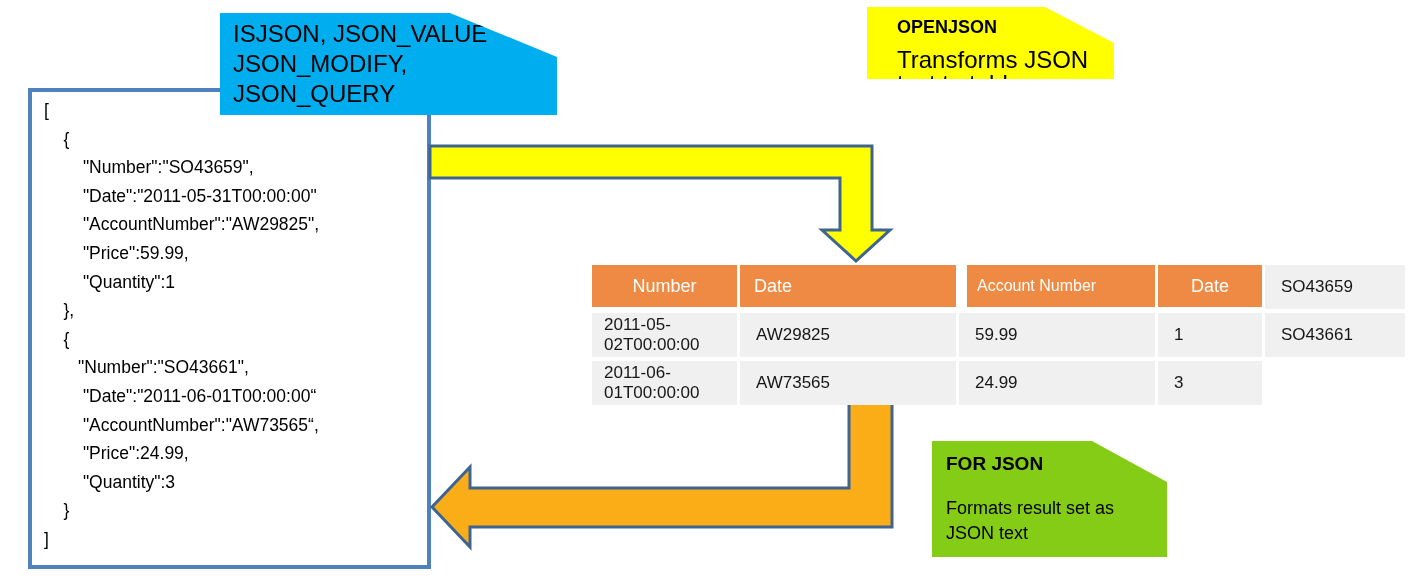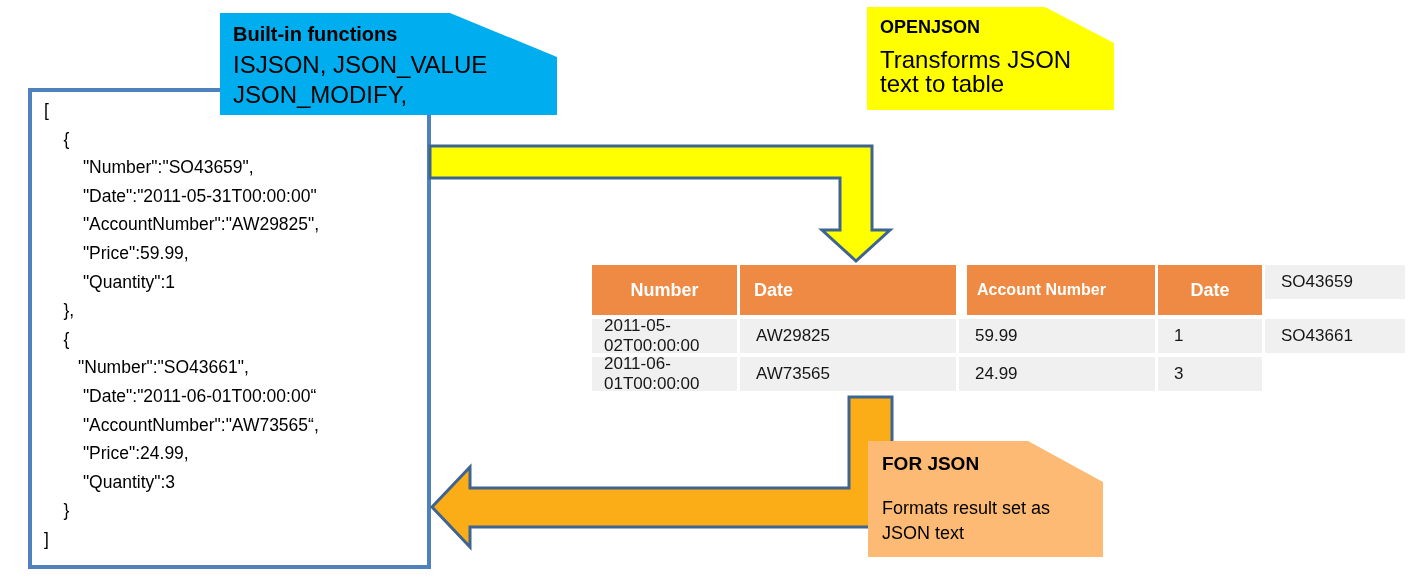--- a/index.html
+++ b/index.html
@@ -22,53 +22,53 @@
   .arrows-svg { position:absolute; left:0; top:0; z-index:1; pointer-events:none; }
   .arrows-svg polygon { stroke:#3E6491; stroke-width:3; stroke-linejoin:miter; }
 
   
   .result-table {
     position:absolute; left:592px; top:265px; width:813px; z-index:2;
     display:grid; grid-template-columns:145px 216px 196px 104px 1fr;
     gap:4px 3px;
   }
   .th {
-    background:#EE8A43; color:#ffffff; font-weight:bold; font-size:18px;
-    height:50px; display:flex; align-items:center;
+    background:#EE8A43; color:#ffffff; font-weight:normal; font-size:18px;
+    height:42px; display:flex; align-items:center;
   }
   .th-center { justify-content:center; }
   .th-left   { padding-left:14px; }
   .th-account{ font-size:16px; padding-left:10px;margin-left:8px; }
   .td {
-    background:#F0F0F0; color:#161616; font-size:17px; height:34px;
+    background:#F0F0F0; color:#161616; font-size:17px; height:44px;
     display:flex; align-items:center; padding-left:16px;
   }
   .td-date { padding-left:12px; }
 
   
   .callout { position:absolute; z-index:3; box-sizing:border-box; color:#000000; }
 
   .callout-builtin {
     left:220px; top:13px; width:337px; height:102px; background:#00AEEF;
     clip-path:polygon(0 0, 230px 0, 100% 44px, 100% 100%, 0 100%);
     padding:6px 0 0 13px;
   }
   .callout-builtin .c-title { font-weight:bold; font-size:20px; line-height:31px; }
   .callout-builtin .c-line  { font-size:24px; line-height:30px; }
 
   .callout-openjson {
-    left:867px; top:7px; width:247px; height:103px; background:#FFFF00;
+    left:867px; top:7px; width:247px; height:72px; background:#FFFF00;
     clip-path:polygon(0 0, 178px 0, 100% 36px, 100% 100%, 0 100%);
-    padding:9px 0 0 13px;
+    padding:9px 0 0 30px;
   }
   .callout-openjson .c-title { font-weight:bold; font-size:18px; line-height:22px; }
   .callout-openjson .c-body  { font-size:24px; line-height:24px; margin-top:10px; width:218px; }
 
   .callout-forjson {
-    left:868px; top:441px; width:235px; height:116px; background:#fdba74;
+    left:932px; top:441px; width:235px; height:116px; background:#84cc16;
     clip-path:polygon(0 0, 160px 0, 100% 41px, 100% 100%, 0 100%);
     padding:11px 0 0 14px;
   }
   .callout-forjson .c-title { font-weight:bold; font-size:19px; line-height:24px; }
   .callout-forjson .c-body  { font-size:18px; line-height:25px; margin-top:20px; width:185px; }
 </style>
 </head>
 <body>
 
 <div class="canvas">
@@ -110,21 +110,20 @@
     <div class="td">1</div>
 
     <div class="td">SO43661</div>
     <div class="td td-date">2011-06-01T00:00:00</div>
     <div class="td">AW73565</div>
     <div class="td">24.99</div>
     <div class="td">3</div>
   </div>
 
   <div class="callout callout-builtin">
-    <div class="c-title">Built-in functions</div>
     <div class="c-line">ISJSON, JSON_VALUE</div>
     <div class="c-line">JSON_MODIFY, JSON_QUERY</div>
   </div>
 
   <div class="callout callout-openjson">
     <div class="c-title">OPENJSON</div>
     <div class="c-body">Transforms JSON text to table</div>
   </div>
 
   <div class="callout callout-forjson">

